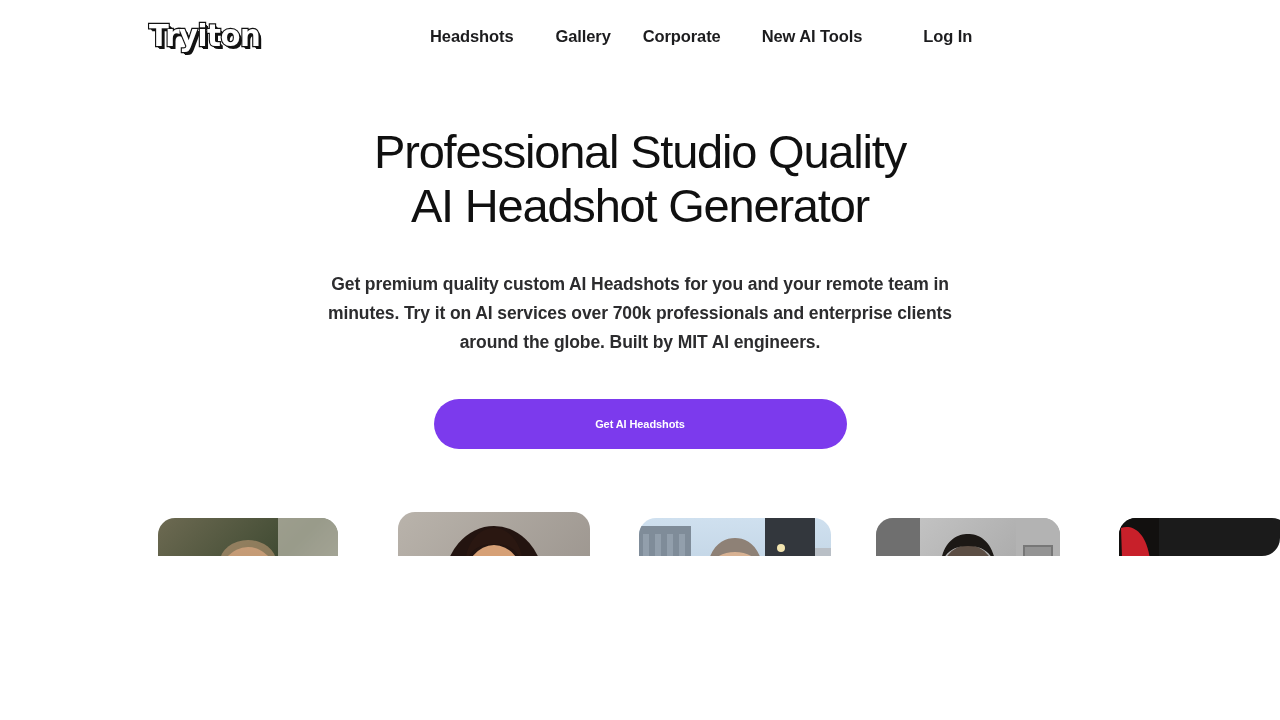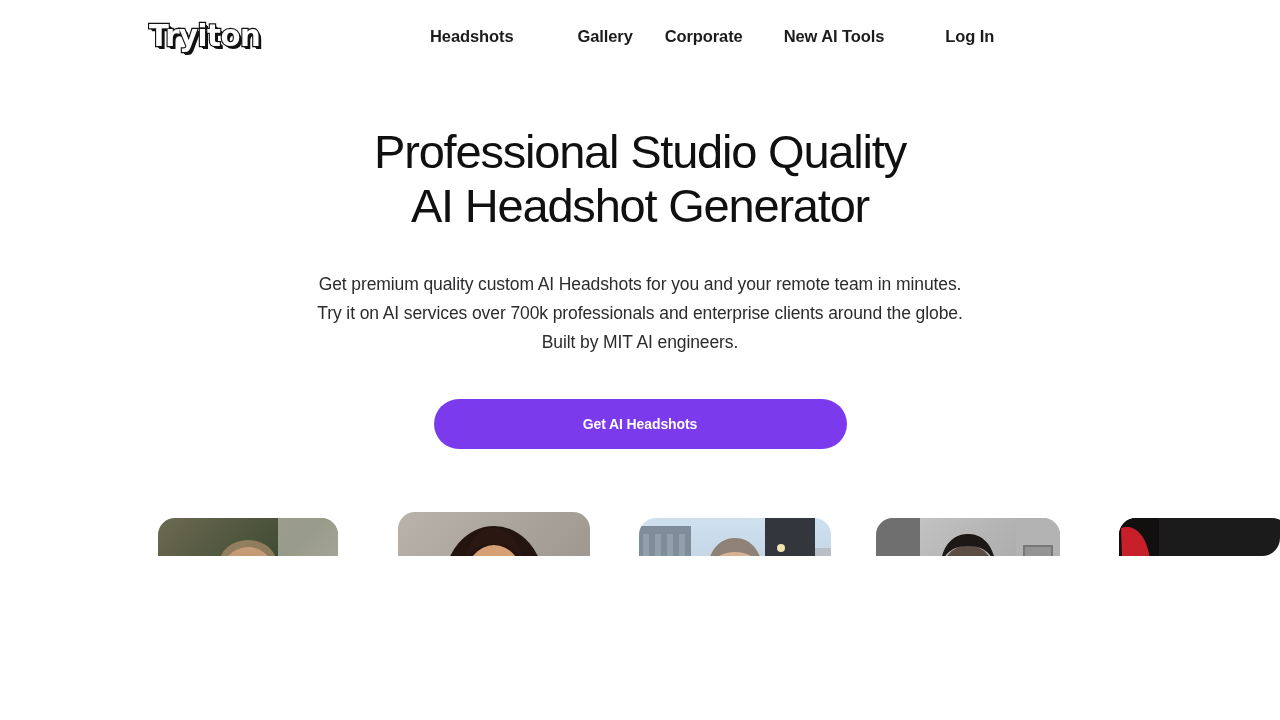--- a/index.html
+++ b/index.html
@@ -64,21 +64,21 @@
 
   .nav-item {
     font-size: 16.5px;
     font-weight: 700;
     color: #1c1c1e;
     letter-spacing: -0.1px;
     white-space: nowrap;
     cursor: pointer;
     line-height: 24px;
   }
-  .nav-gap-1 { margin-right: 64px; }
+  .nav-gap-1 { margin-right: 42px; }
   .nav-gap-2 { margin-right: 32px; }
   .nav-gap-3 { margin-right: 41px; }
   .nav-gap-4 { margin-right: 61px; }
 
   
   .hero {
     position: absolute;
     top: 125px;
     left: 0;
     width: 1280px;
@@ -92,41 +92,41 @@
     color: #101010;
     letter-spacing: -1.2px;
   }
   .hero-title .line { display: block; }
 
   .hero-sub {
     margin-top: 37px;
     font-size: 17.5px;
     line-height: 29px;
     color: #2c2c2e;
-    font-weight: 400;
+    font-weight: 700;
     width: 660px;
     margin-left: auto;
     margin-right: auto;
     letter-spacing: -0.1px;
   }
 
   .cta-wrap {
     margin-top: 42px;
     display: flex;
     justify-content: center;
   }
 
   .cta-button {
     width: 413px;
     height: 50px;
     border-radius: 25px;
     background: #7c3aed;
     border: none;
     color: #ffffff;
-    font-size: 14px;
+    font-size: 11px;
     font-weight: 700;
     letter-spacing: -0.1px;
     cursor: pointer;
     font-family: "Liberation Sans", sans-serif;
     display: flex;
     align-items: center;
     justify-content: center;
   }
 
   

